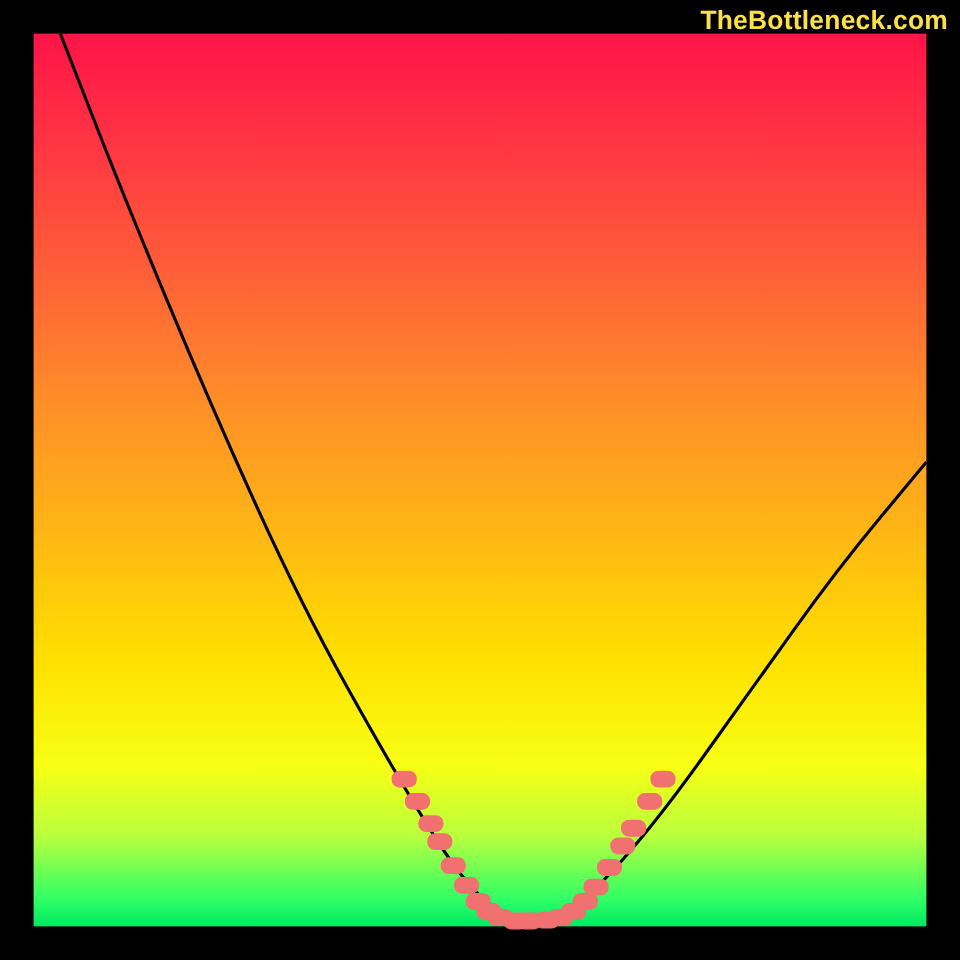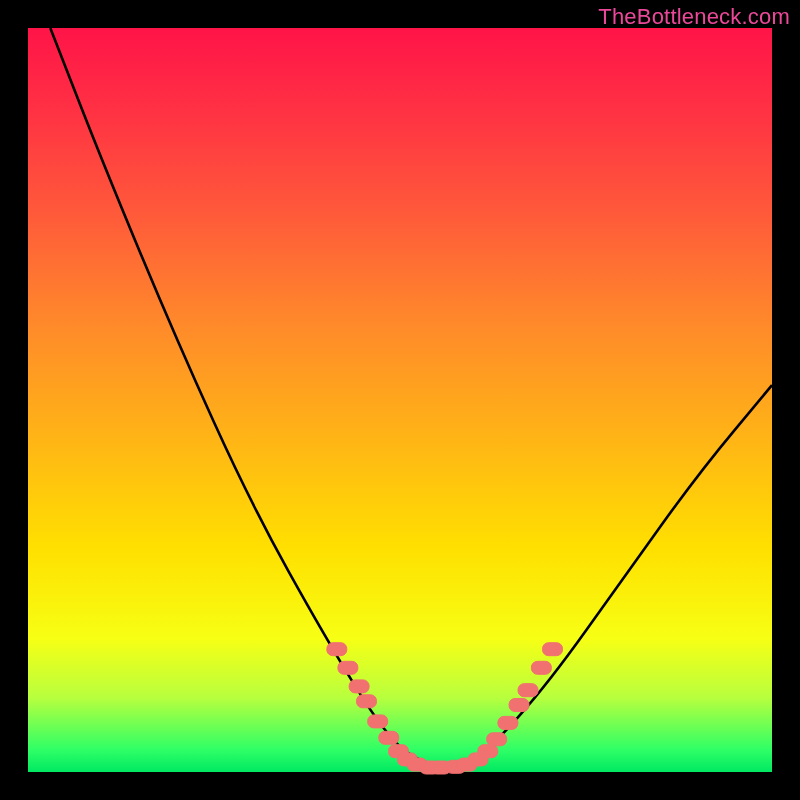--- a/index.html
+++ b/index.html
@@ -38,22 +38,22 @@
       #b8ff3e 90%,
       #2fff66 97%,
       #00e862 100%
     );
   }
   .watermark {
     position: absolute;
     top: 4px;
     right: 10px;
     font-size: 22px;
-    font-weight: 400;
-    color: #ec4899;
+    font-weight: 700;
+    color: #fde047;
     letter-spacing: 0.2px;
     user-select: none;
     text-align: center;
   }
   svg.curve {
     position: absolute;
     left: 0;
     top: 0;
     width: 744px;
     height: 744px;

